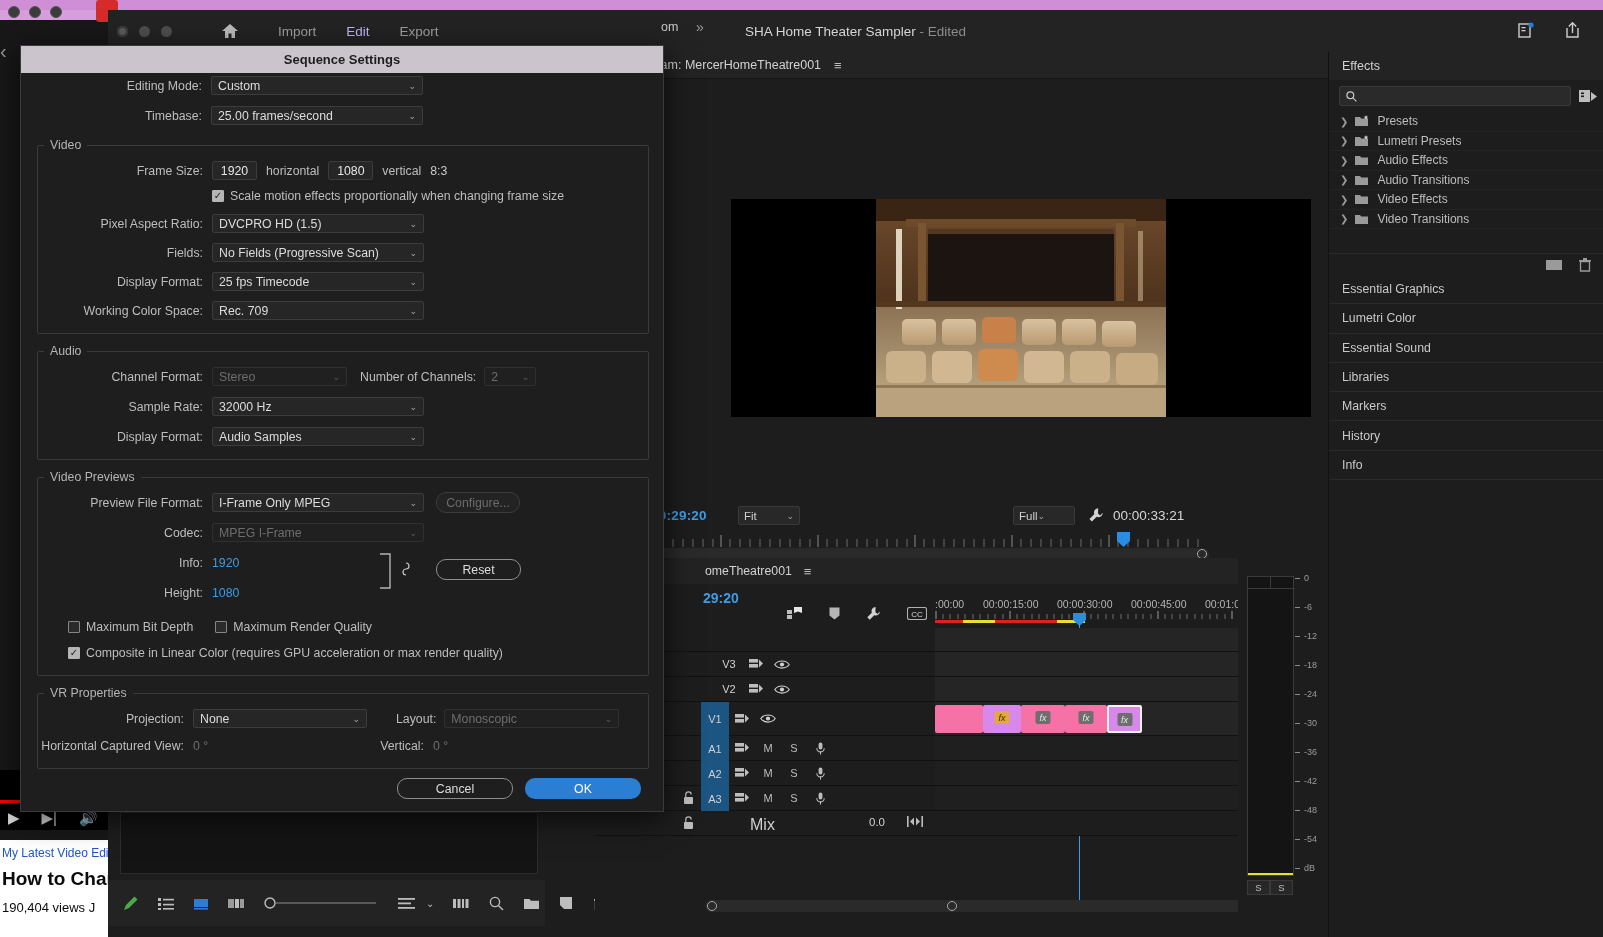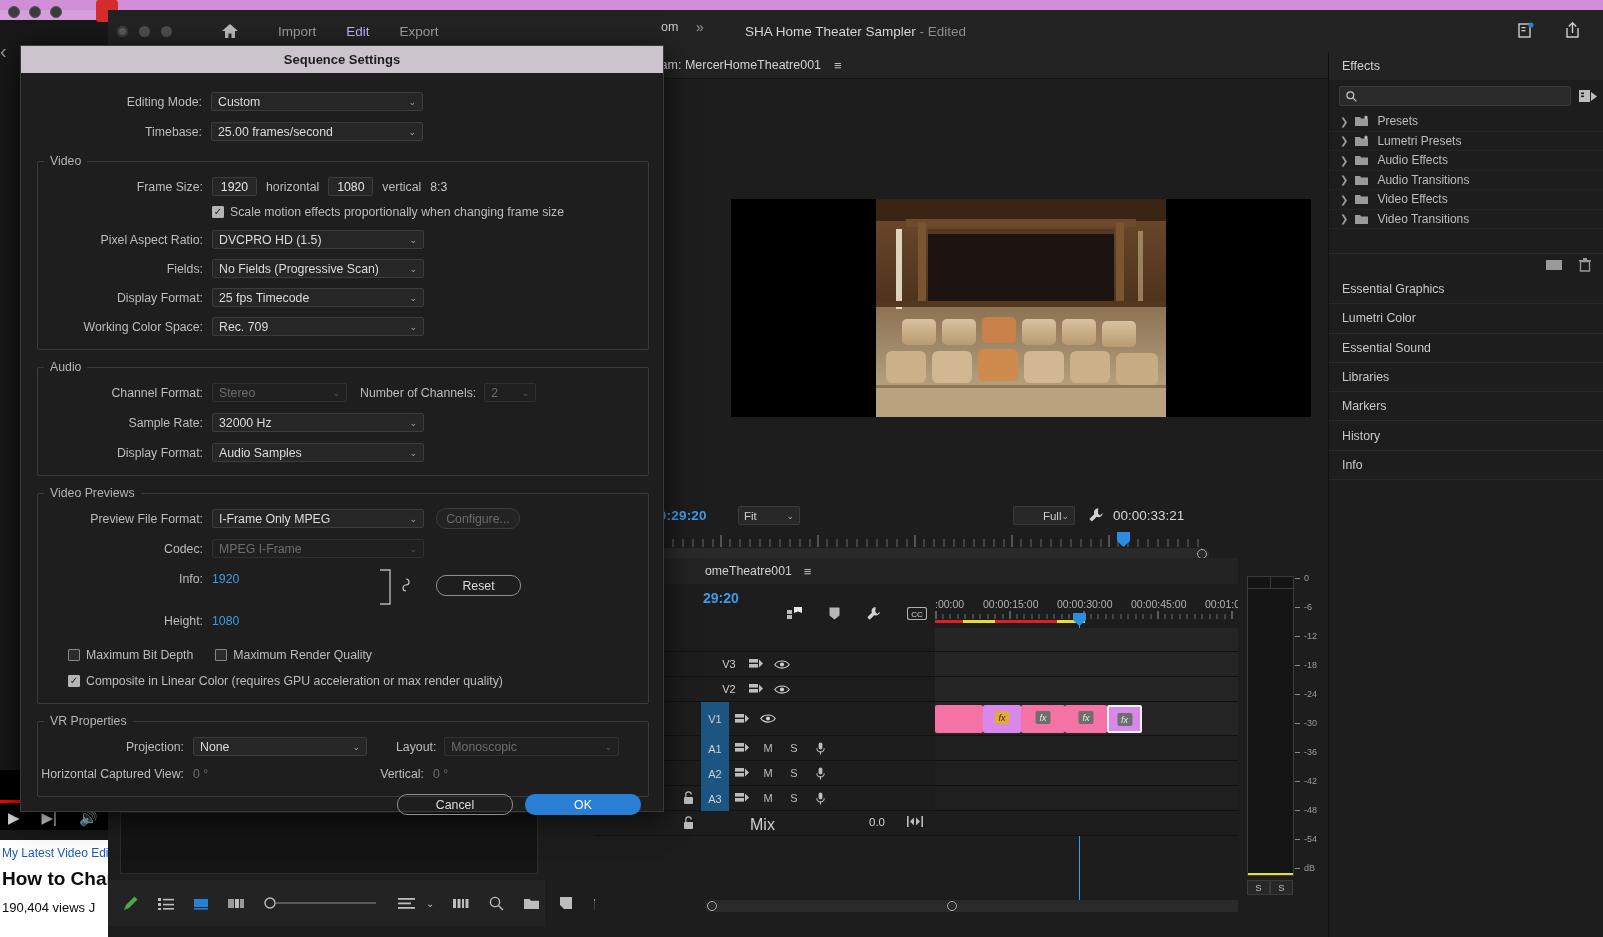--- a/index.html
+++ b/index.html
@@ -49,21 +49,21 @@
   
   #prog-panel { position:absolute; left:613px; top:42px; width:715px; height:516px; background:#1d1d1d; }
   #prog-tabbar { height:27px; background:#232323; display:flex; align-items:center; padding-left:17px; gap:13px; border-bottom:1px solid #141414;}
   #prog-tab-title { font-size:12.5px; color:#d2d2d2; }
   #prog-canvas { position:absolute; left:0; top:27px; width:715px; height:400px; background:#1d1d1d; }
   #prog-video { position:absolute; left:118px; top:120px; width:580px; height:218px; background:#000; }
   #prog-image { position:absolute; left:145px; top:0px; width:290px; height:218px; overflow:hidden; }
   #prog-controls { position:absolute; left:0; top:450px; width:715px; height:66px;}
   #tc-left { position:absolute; left:18px; top:6px; color:#3b9de8; font-size:13.5px; font-weight:bold; letter-spacing:.2px;}
   #fit-sel { position:absolute; left:125px; top:4px; width:62px; height:19px; background:#282828; border:1px solid #3a3a3a; border-radius:2px; color:#cfcfcf; font-size:11.5px; display:flex; align-items:center; padding:0 5px; justify-content:space-between;}
-  #full-sel { position:absolute; left:400px; top:4px; width:62px; height:19px; background:#282828; border:1px solid #3a3a3a; border-radius:2px; color:#cfcfcf; font-size:11.5px; display:flex; align-items:center; padding:0 5px; justify-content:flex-end;}
+  #full-sel { position:absolute; left:400px; top:4px; width:62px; height:19px; background:#282828; border:1px solid #3a3a3a; border-radius:2px; color:#cfcfcf; font-size:11.5px; display:flex; align-items:center; padding:0 5px; justify-content:flex-start;}
   #wrench { position:absolute; left:475px; top:5px; }
   #tc-right { position:absolute; left:500px; top:6px; color:#d6d6d6; font-size:13.5px;}
   #mon-ruler { position:absolute; left:10px; top:33px; width:586px; height:13px; }
   #mon-scrollzone { position:absolute; left:10px; top:46px; width:586px; height:13px; background:#2a2a2a; border-radius:6px;}
   #mon-phead { position:absolute; left:504px; top:30px; width:13px; height:15px; }
   #mon-btnrow { position:absolute; left:100px; top:74px; width:615px; display:flex; align-items:center; gap:23px; }
   .mb { color:#b6b6b6; font-size:14px; display:inline-flex; align-items:center; justify-content:center; width:19px; height:19px;}
   #fx-title { height:28px; display:flex; align-items:center; padding-left:13px; font-size:12.5px; color:#d2d2d2; background:#232323;}
   #fx-searchrow { display:flex; align-items:center; gap:8px; padding:6px 6px 6px 10px;}
   #fx-search { flex:1; height:20px; background:#2a2a2a; border:1px solid #3a3a3a; border-radius:2px; display:flex; align-items:center; padding-left:6px; gap:5px;}
@@ -943,21 +943,21 @@
       <span class="msbtn">S</span>
     </div>
   </div>
 
 </div>
 
 <div id="dlg">
   <div id="dlg-title">Sequence Settings</div>
   <div id="dlg-body">
 
-    <div class="frow" style="margin-top:16px;">
+    <div class="frow" style="margin-top:0;">
       <span class="flabel">Editing Mode:</span>
       <span class="fsel">
         <span>Custom</span>
         <span class="caret">⌄</span>
       </span>
     </div>
 
     <div class="frow" style="margin-top:5px;">
       <span class="flabel">Timebase:</span>
       <span class="fsel">
@@ -1070,21 +1070,21 @@
           <span>MPEG I-Frame</span>
           <span class="caret dis">⌄</span>
         </span>
       </div>
 
       <div style="position:relative;">
         <div class="frow" style="margin-top:5px;">
           <span class="flabel" style="width:174px;">Info:</span>
           <span class="bluenum">1920</span>
         </div>
-        <div class="frow" style="margin-top:17px;">
+        <div class="frow" style="margin-top:5px;">
           <span class="flabel" style="width:174px;">Height:</span>
           <span class="bluenum">1080</span>
         </div>
         <span style="position:absolute;left:341px;top:3px;">
           <svg width="14" height="36" viewBox="0 0 14 36">
               <path d="M1 1 H11 V35 H1" fill="none" stroke="#b4b4b4" stroke-width="1.4"></path>
             </svg>
         </span>
         <span style="position:absolute;left:362px;top:12px;">
           <svg width="12" height="16" viewBox="0 0 12 16">

